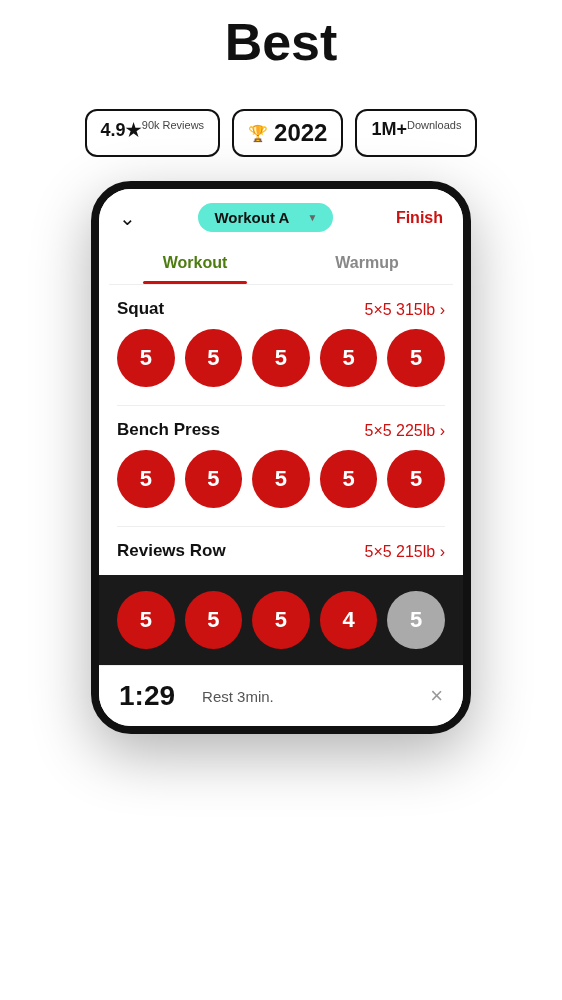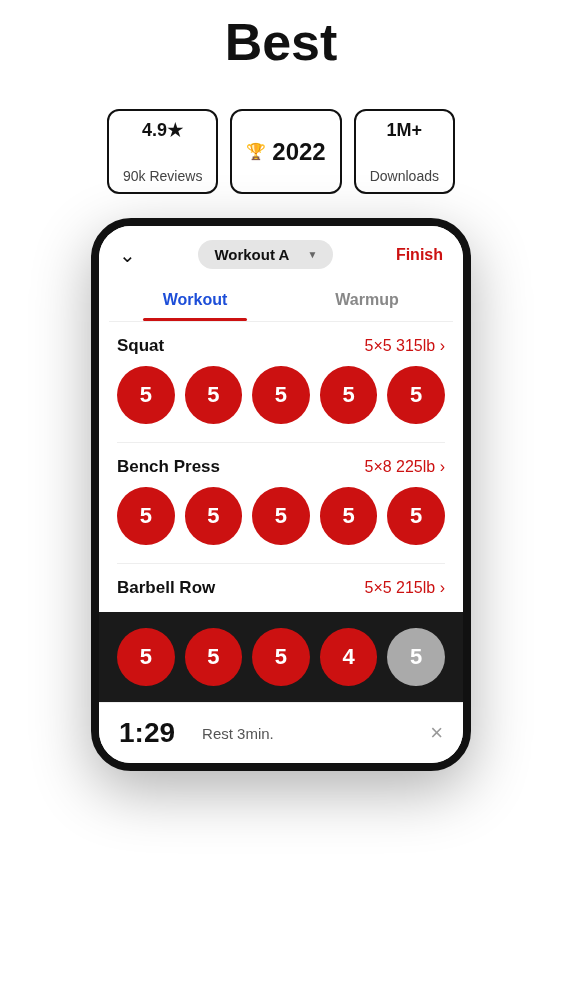--- a/index.html
+++ b/index.html
@@ -29,35 +29,33 @@
       display: flex;
       justify-content: center;
       gap: 12px;
       margin: 18px 0 24px;
     }
     .badge {
       border: 2px solid #111;
       border-radius: 12px;
       padding: 8px 14px;
       display: flex;
-      flex-direction: column;
-      align-items: center;
+      align-items: flex-start;
       justify-content: center;
       min-width: 90px;
     }
     .badge-main {
       font-size: 18px;
       font-weight: 800;
       color: #111;
     }
     .badge-sub {
-      font-size: 14px;
+      font-size: 11px;
       color: #444;
       font-weight: 500;
-      margin-top: 27px;
     }
     .badge-trophy {
       flex-direction: row;
       gap: 6px;
       align-items: center;
     }
     .badge-trophy .badge-main {
       font-size: 24px;
     }
 
@@ -83,21 +81,21 @@
       align-items: center;
       justify-content: space-between;
       padding: 14px 20px 10px;
       background: #fff;
     }
     .phone-chevron {
       font-size: 20px;
       color: #111;
     }
     .workout-pill {
-      background: #e5e5e5;
+      background: #5eead4;
       border-radius: 20px;
       padding: 6px 16px;
       display: flex;
       align-items: center;
       gap: 18px;
       font-size: 15px;
       font-weight: 600;
       color: #111;
     }
     .workout-pill-arrow {
@@ -119,41 +117,41 @@
     .tab {
       flex: 1;
       text-align: center;
       padding: 12px 0;
       font-size: 16px;
       font-weight: 600;
       color: #888;
       position: relative;
     }
     .tab.active {
-      color: #1d4ed8;
+      color: #4d7c0f;
     }
     .tab.active::after {
       content: '';
       position: absolute;
       bottom: 0;
       left: 20%;
       width: 60%;
       height: 3px;
       background: #cc1111;
       border-radius: 2px;
     }
 
     
     .exercise-section {
       padding: 14px 18px 4px;
     }
     .exercise-header {
       display: flex;
       justify-content: space-between;
-      align-items: center;
+      align-items: flex-end;
       margin-bottom: 10px;
     }
     .exercise-name {
       font-size: 17px;
       font-weight: 600;
       color: #111;
     }
     .exercise-detail {
       font-size: 16px;
       font-weight: 500;
@@ -282,36 +280,36 @@
         <div class="rep-circle">5</div>
         <div class="rep-circle">5</div>
       </div>
     </div>
 
     <div class="divider"></div>
 
     <div class="exercise-section">
       <div class="exercise-header">
         <span class="exercise-name">Bench Press</span>
-        <span class="exercise-detail">5×8 225lb ›</span>
+        <span class="exercise-detail">5×5 225lb ›</span>
       </div>
       <div class="reps-row">
         <div class="rep-circle">5</div>
         <div class="rep-circle">5</div>
         <div class="rep-circle">5</div>
         <div class="rep-circle">5</div>
         <div class="rep-circle">5</div>
       </div>
     </div>
 
     <div class="divider"></div>
 
     <div class="exercise-section">
       <div class="exercise-header">
-        <span class="exercise-name">Barbell Row</span>
+        <span class="exercise-name">Reviews Row</span>
         <span class="exercise-detail">5×5 215lb ›</span>
       </div>
     </div>
 
     <div class="bottom-bar">
       <div class="rep-circle">5</div>
       <div class="rep-circle">5</div>
       <div class="rep-circle">5</div>
       <div class="rep-circle">4</div>
       <div class="rep-circle grey">5</div>

